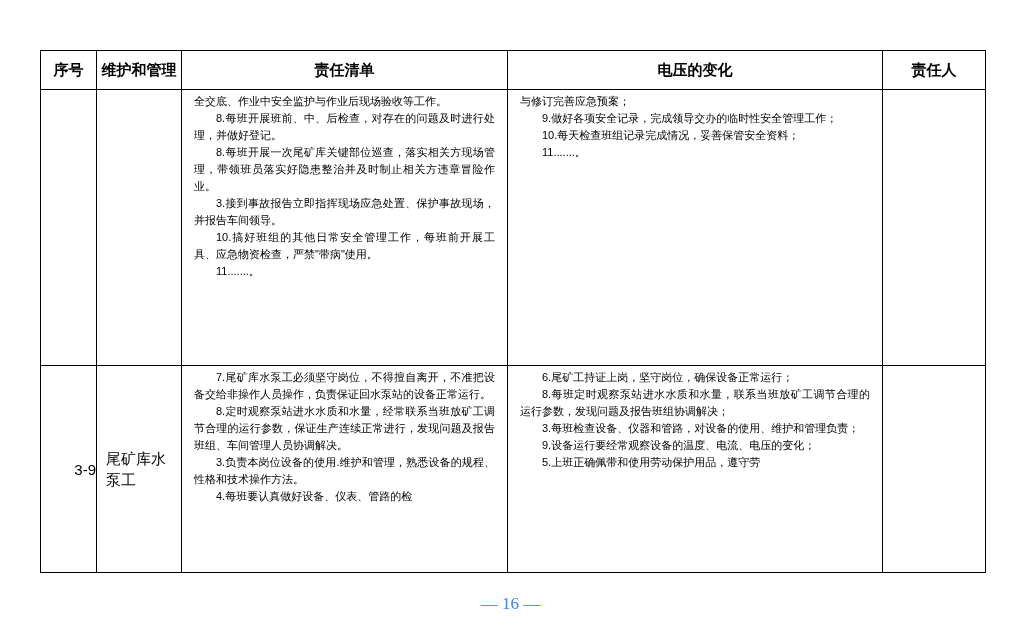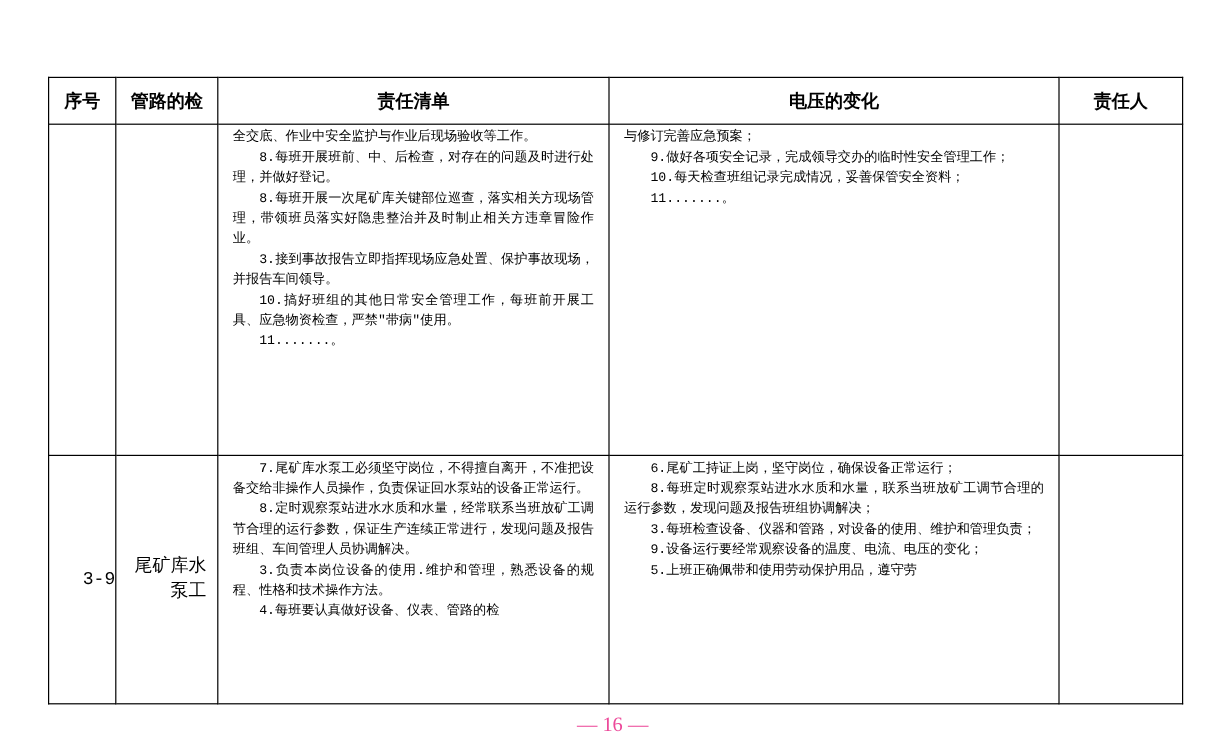--- a/index.html
+++ b/index.html
@@ -2,62 +2,62 @@
 <html><head>
 <meta charset="utf-8">
 <style>
   html,body { margin:0; padding:0; }
   body {
     width:1021px; height:628px; background:#ffffff; color:#000;
     font-family:"Liberation Sans", sans-serif;
   }
   .page { position:relative; width:1021px; height:628px; background:#fff; overflow:hidden; }
   table.doc-table {
-    position:absolute; left:40px; top:64px; width:945px;
-    border-collapse:collapse; table-layout:fixed;font-family:Liberation Mono, monospace;
+    position:absolute; left:40px; top:50px; width:945px;
+    border-collapse:collapse; table-layout:fixed;
   }
   .doc-table th, .doc-table td {
     border:1.5px solid #000; padding:0; vertical-align:middle;
   }
   .doc-table th {
     height:38px; font-size:15px; font-weight:bold; text-align:center;
   }
   td.c-seq, td.c-person { text-align:right; font-size:15px; }
-  td.c-pos { text-align:right; font-size:15px; padding:0 9px; line-height:21px; }
+  td.c-pos { text-align:left; font-size:15px; padding:0 9px; line-height:21px; }
   td.c-text { vertical-align:top; }
   .cellbox { padding:3px 12px 0 12px; overflow:hidden; }
   .cellbox.h1 { height:272px; }
   .cellbox.h2 { height:203px; }
   .para {
     margin:0; font-size:11px; line-height:17px;
     text-align:justify; word-break:break-all;
   }
   .para.ind { text-indent:2em; }
   .footer {
     position:absolute; left:0; right:0; top:594px; text-align:center;
-    font-family:"Liberation Serif", serif; font-size:17px; color:#ec4899;
+    font-family:"Liberation Serif", serif; font-size:17px; color:#3b82f6;
   }
 </style>
 </head>
 <body>
 
 <div class="page">
 
   <table class="doc-table">
     <colgroup>
       <col style="width:56px">
       <col style="width:85px">
       <col style="width:326px">
       <col style="width:375px">
       <col style="width:103px">
     </colgroup>
     <thead>
       <tr>
         <th>序号</th>
-        <th>管路的检</th>
+        <th>维护和管理</th>
         <th>责任清单</th>
         <th>电压的变化</th>
         <th>责任人</th>
       </tr>
     </thead>
     <tbody>
       <tr>
         <td class="c-seq"></td>
         <td class="c-pos"></td>
         <td class="c-text">

